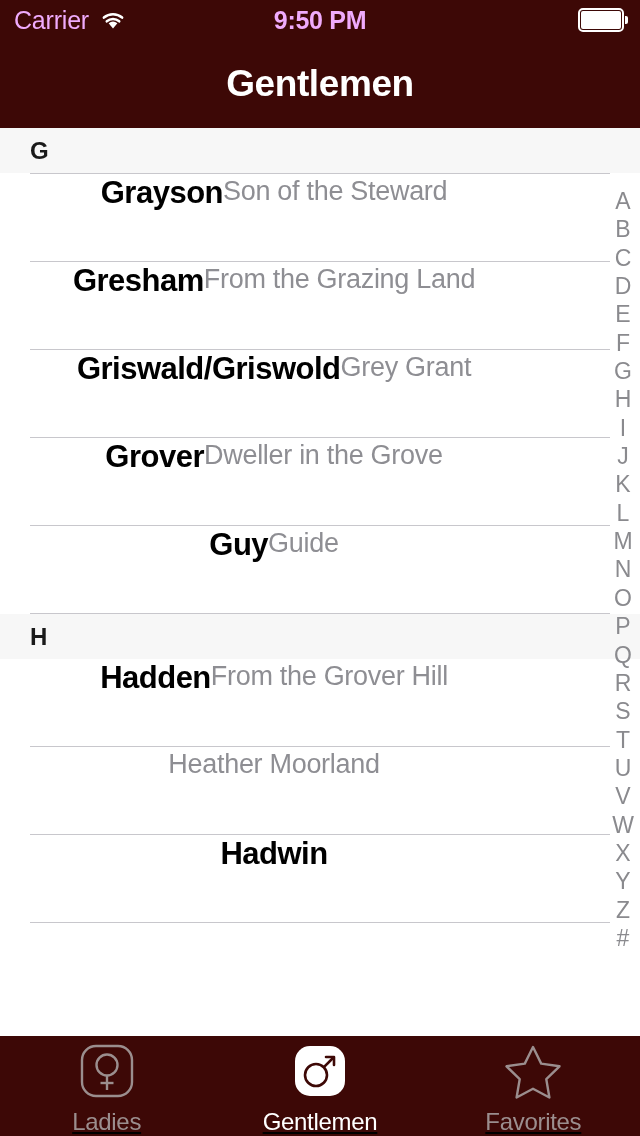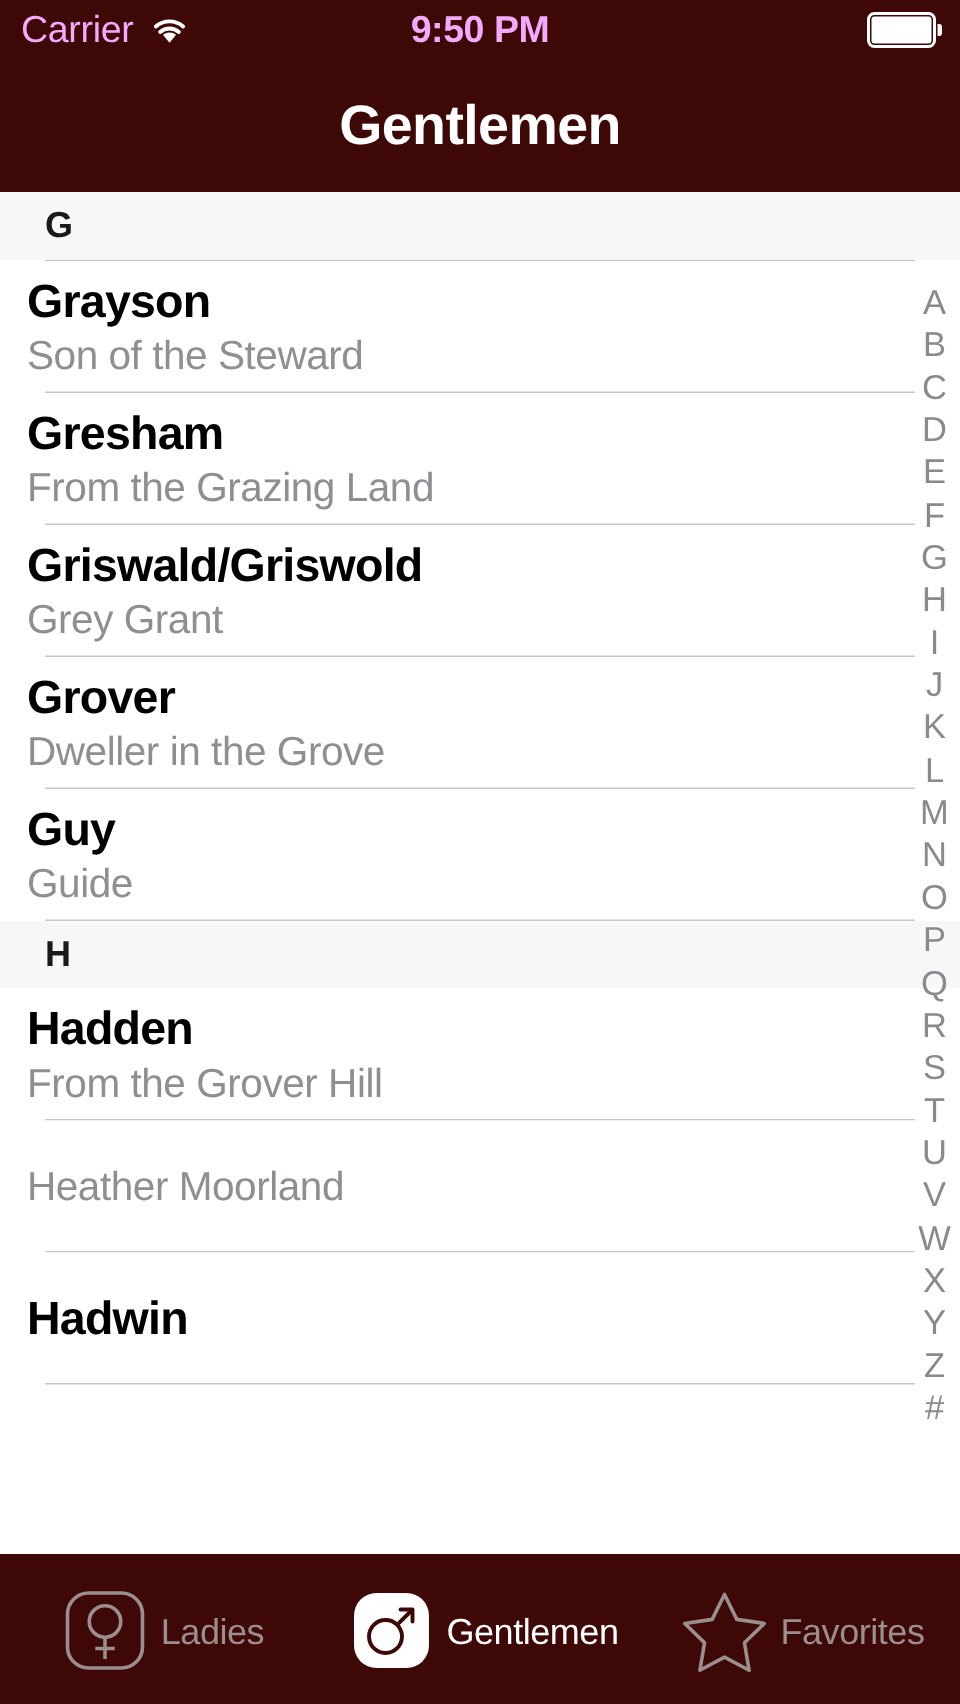--- a/index.html
+++ b/index.html
@@ -68,21 +68,21 @@
     background:#f7f7f7;
     display:flex; align-items:center;
     padding-left:30px;
     font-size:24px; font-weight:bold; color:#1a1a1a;
     letter-spacing:-0.2px;
   }
 
   .row {
     position:relative; height:88px; background:#ffffff;
     padding-left:18px; padding-right:110px;
-    display:flex; flex-direction:column; justify-content:center;
+    display:flex; flex-direction:row; justify-content:center;
   }
   .row::after {
     content:""; position:absolute; left:30px; right:30px; bottom:0;
     height:1px; background:#c8c7cc;
   }
   .row-name {
     font-size:31px; font-weight:bold; color:#000000;
     letter-spacing:-0.5px; line-height:38px; white-space:nowrap;
   }
   .row-meaning {
@@ -105,22 +105,22 @@
     font-weight:normal;
   }
 
   
   .tabbar {
     position:absolute; bottom:0; left:0; width:640px; height:100px;
     background:#3d0806;
     display:flex; align-items:stretch;
   }
   .tab {
-    flex:1; display:flex; flex-direction:row; align-items:center; justify-content:center;
-    gap:4px; padding-top:6px;
+    flex:1; display:flex; flex-direction:column; align-items:center; justify-content:center;
+    gap:4px; padding-top:6px;text-decoration:underline;
   }
   .tab-icon { width:66px; height:62px; display:block; }
   .tab-label { font-size:24px; color:#9b8e8e; letter-spacing:-0.3px; line-height:28px; }
   .tab.selected .tab-label { color:#ffffff; }
 </style>
 </head>
 <body>
 
 <div class="phone">
 

